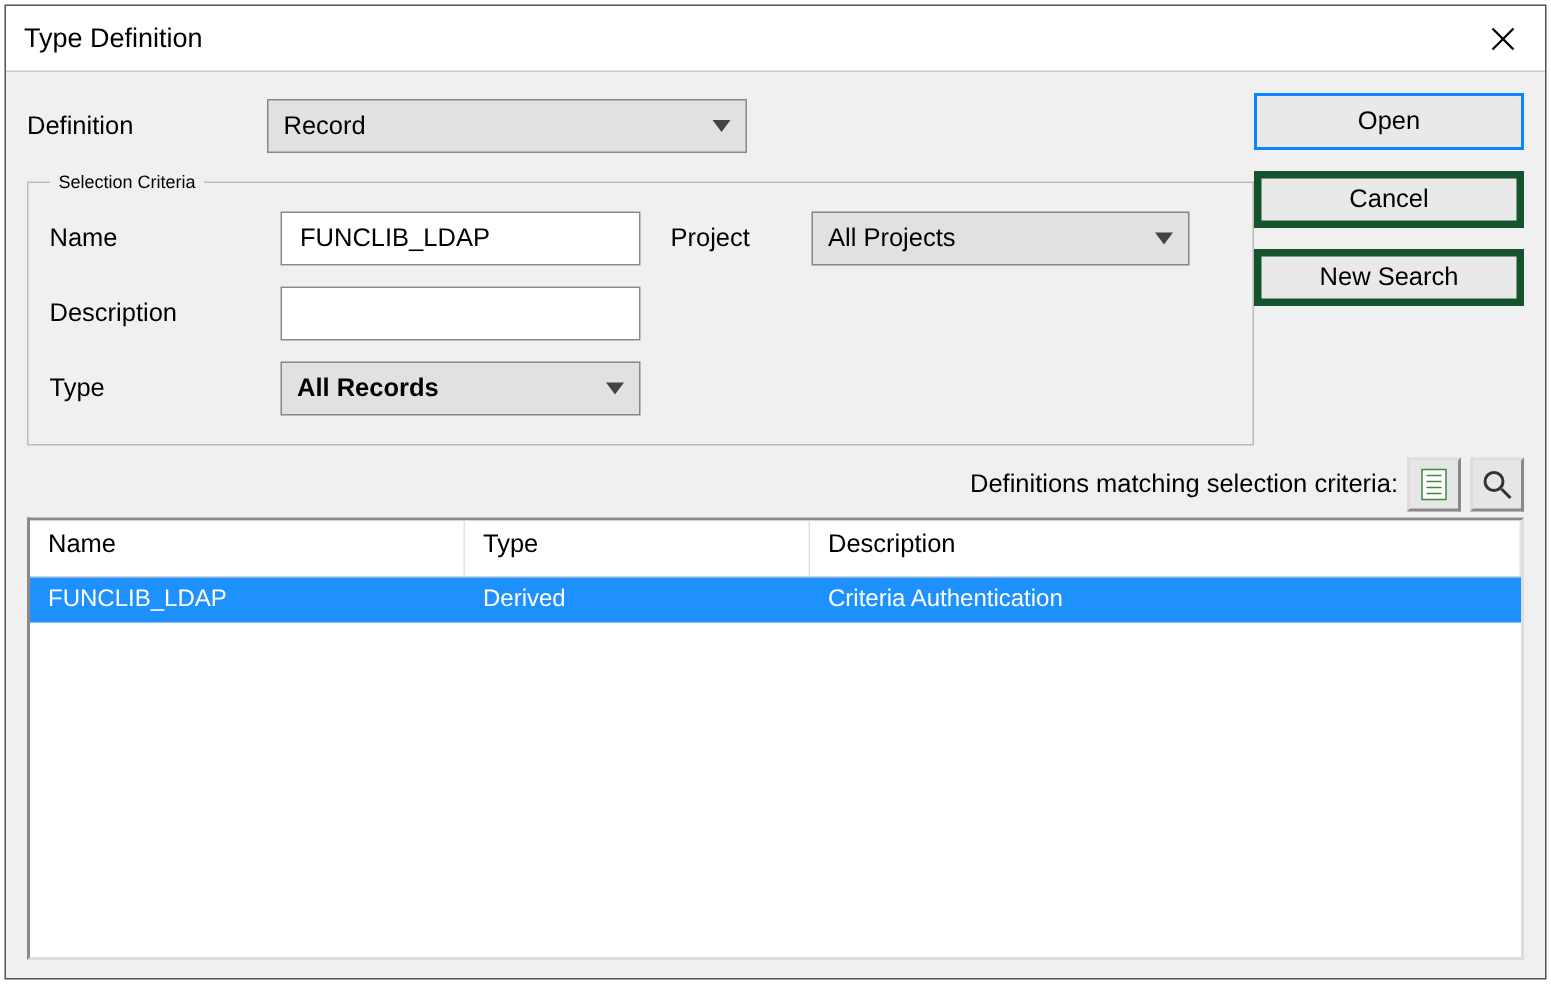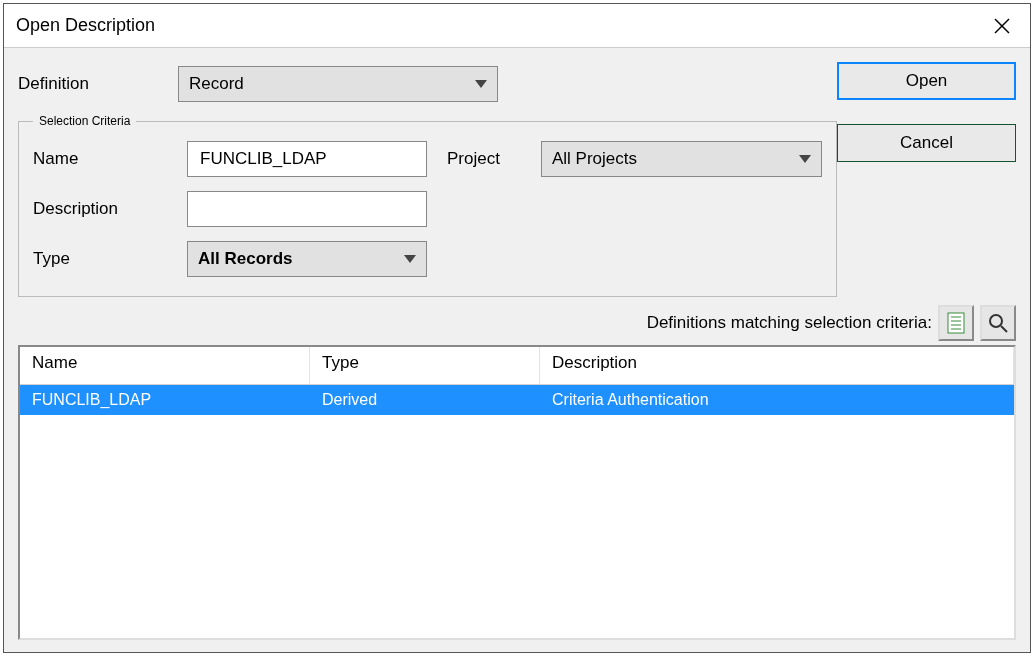--- a/index.html
+++ b/index.html
@@ -38,25 +38,25 @@
     flex: 1;
     display: flex;
     flex-direction: column;
     padding: 14px 14px 0 14px;
   }
   .top-area {
     display: flex;
     align-items: flex-start;
   }
   .left-col { flex: 1; }
-  .btn-col  { width: 180px; display:flex; flex-direction:column; gap:24px; }
+  .btn-col  { width: 180px; display:flex; flex-direction:column; gap:14px; }
 
   .btn {
     height: 38px;
-    border: 1px solid #14532d;
+    border: 5px solid #14532d;
     background: #e9e9e9;
     font-size: 17px;
     display:flex; align-items:center; justify-content:center;
     user-select:none;
   }
   .btn.primary {
     border: 2px solid #0a84ff;
     background: #e9e9e9;
   }
 
@@ -145,21 +145,21 @@
   .col-desc   { flex:1; }
 
   input.nofocus { border:none; outline:none; font:inherit; width:100%; background:transparent; }
 </style>
 </head>
 <body>
 
 <div class="dialog">
 
   <div class="titlebar">
-    <div class="title">Open Description</div>
+    <div class="title">Type Definition</div>
     <div class="close">
       <svg width="18" height="18" viewBox="0 0 18 18">
         <line x1="2" y1="2" x2="16" y2="16" stroke="#000" stroke-width="1.5"></line>
         <line x1="16" y1="2" x2="2" y2="16" stroke="#000" stroke-width="1.5"></line>
       </svg>
     </div>
   </div>
 
   <div class="client">
 
@@ -176,21 +176,21 @@
 
         <fieldset class="selection">
           <legend>Selection Criteria</legend>
 
           <div class="sel-row">
             <div class="lbl2">Name</div>
             <div class="textin" style="width:240px;">
               <input class="nofocus" value="FUNCLIB_LDAP" style="">
             </div>
             <div class="lbl2" style="width:80px; margin-left:6px;">Project</div>
-            <div class="combo" style="width:281px;">
+            <div class="combo" style="width:252px;">
               <span>All Projects</span>
               <span class="chev"></span>
             </div>
           </div>
 
           <div class="sel-row">
             <div class="lbl2">Description</div>
             <div class="textin" style="width:240px;">
               <input class="nofocus" value="" style="">
             </div>
@@ -202,20 +202,21 @@
               <span>All Records</span>
               <span class="chev"></span>
             </div>
           </div>
         </fieldset>
       </div>
 
       <div class="btn-col">
         <div class="btn primary">Open</div>
         <div class="btn">Cancel</div>
+        <div class="btn">New Search</div>
       </div>
     </div>
 
     <div class="toolbar">
       <div class="caption">Definitions matching selection criteria:</div>
       <div class="iconbtn">
         <svg width="20" height="22" viewBox="0 0 20 22">
           <rect x="2" y="1" width="16" height="20" fill="#fff" stroke="#3a8a3a"></rect>
           <line x1="5" y1="5" x2="15" y2="5" stroke="#3a8a3a"></line>
           <line x1="5" y1="9" x2="15" y2="9" stroke="#3a8a3a"></line>

